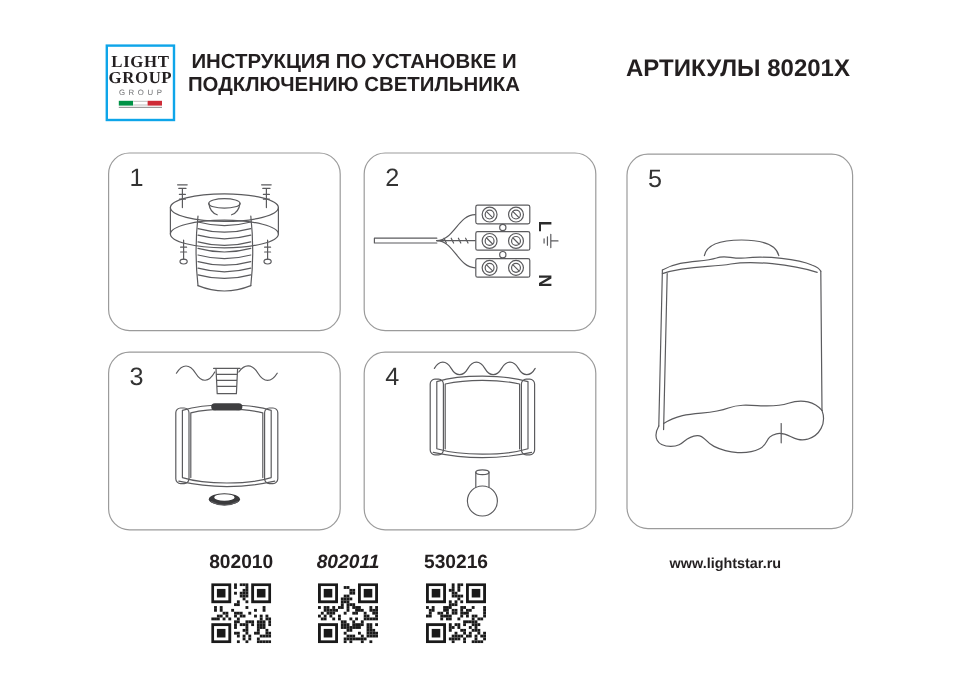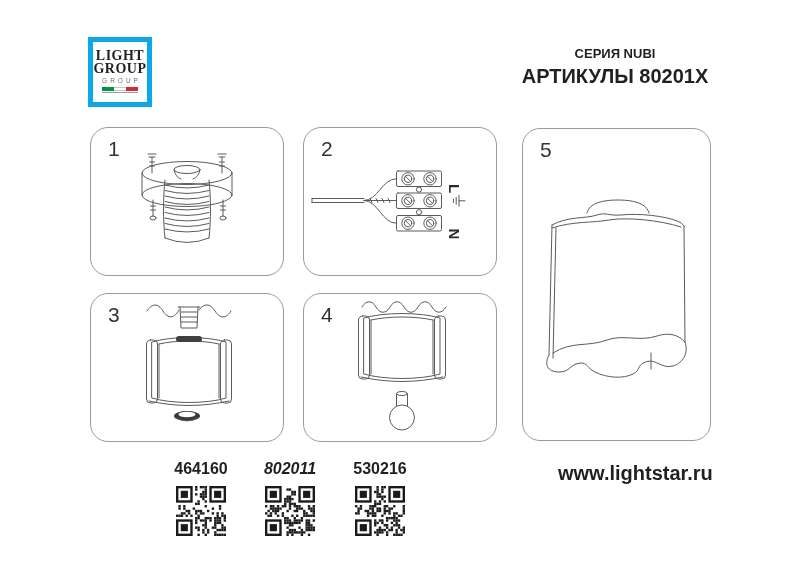--- a/index.html
+++ b/index.html
@@ -1,21 +1,21 @@
 <!DOCTYPE html>
 <html><head>
 <meta charset="utf-8">
 <style>
   html,body{margin:0;padding:0;background:#fdfdfd;}
   .page{position:relative;width:800px;height:565px;background:#ffffff;
         font-family:"Liberation Sans",sans-serif;color:#231f20;overflow:hidden;}
 
   
   .logo-box{position:absolute;left:88px;top:37px;width:54px;height:60px;
-            border:5px solid #0ea5e9;text-align:center;background:#fff;}
+            border:2px solid #0ea5e9;text-align:center;background:#fff;}
   .logo-w{font-family:"Liberation Serif",serif;font-weight:700;font-size:14px;
           line-height:13px;letter-spacing:.5px;color:#231f20;}
   .logo-w1{margin-top:7px;}
   .logo-group{font-size:6.5px;letter-spacing:3px;color:#6d6e71;margin-top:2px;padding-left:3px;}
   .flag{width:36px;height:4px;margin:3px auto 0;display:flex;}
   .flag span{flex:1;height:100%;}
   .flag .f-white{background:#fff;border-top:1px solid #c9c9c9;border-bottom:1px solid #c9c9c9;box-sizing:border-box;}
   .flag-underline{width:36px;height:1px;background:#9a9a9a;margin:1px auto 0;}
 
   .main-title{position:absolute;left:150px;top:42px;width:290px;text-align:center;
@@ -34,42 +34,45 @@
   .panel-number{position:absolute;left:17px;top:9px;font-size:21px;color:#333;}
   .drawing{position:absolute;left:0;top:0;width:100%;height:100%;}
   .ln{stroke:#5b5b5e;fill:none;stroke-width:1;stroke-linecap:round;stroke-linejoin:round;}
   .term-label{font-family:"Liberation Sans",sans-serif;font-size:15px;font-weight:700;fill:#2b2b2b;}
 
   
   .article-col{position:absolute;top:460px;width:84px;text-align:center;}
   .ac1{left:159px;} .ac2{left:248px;font-style:italic;} .ac3{left:338px;}
   .article-code{font-size:16px;font-weight:700;}
   .qr{width:50px;height:50px;margin:8px auto 0;}
-  .website{position:absolute;left:558px;top:462px;font-size:20px;font-weight:700;}
+  .website{position:absolute;left:558px;top:462px;font-size:12px;font-weight:700;}
 </style>
 </head>
 <body>
 
 <div class="page">
 
   <div class="logo-box">
     <div class="logo-w logo-w1">LIGHT</div>
     <div class="logo-w">GROUP</div>
     <div class="logo-group">GROUP</div>
     <div class="flag">
       <span style="background:#009246"></span>
         <span class="f-white"></span>
         <span style="background:#ce2b37"></span>
     </div>
     <div class="flag-underline"></div>
   </div>
 
+  <div class="main-title">
+    <div>ИНСТРУКЦИЯ ПО УСТАНОВКЕ И</div>
+    <div>ПОДКЛЮЧЕНИЮ СВЕТИЛЬНИКА</div>
+  </div>
 
   <div class="right-header">
-    <div class="series">СЕРИЯ NUBI</div>
     <div class="articles-label">АРТИКУЛЫ 80201X</div>
   </div>
 
   <div class="panel p1">
     <div class="panel-number">1</div>
     <svg class="drawing" viewBox="0 0 192 147">
       <g class="ln">
 
         <path d="M62,72 V88 M59.5,78 h5 M59.5,82 h5"></path>
           <ellipse cx="62" cy="90" rx="3" ry="2"></ellipse>
@@ -206,21 +209,21 @@
 
         <path d="M30,224 C48,212 66,218 84,211 C100,205 116,213 134,207 C146,203 156,206 162,213"></path>
 
         <path d="M26,226 C21,235 24,243 36,243 C48,243 46,235 58,234 C64,233.5 64,239 72,243 C84,249 100,250 110,245 C118,241 114,235 124,232.5 C134,230 138,240 150,237 C160,234 166,224 162,213"></path>
         <path d="M128,224 V240"></path>
       </g>
     </svg>
   </div>
 
   <div class="article-col ac1">
-    <div class="article-code">464160</div>
+    <div class="article-code">802010</div>
     <div class="qr"><svg width="50" height="50" viewBox="0 0 50 50" xmlns="http://www.w3.org/2000/svg">
           <rect x="19.047619047619047" y="0" width="2.380952380952381" height="2.380952380952381" fill="#1a1a1a"></rect>
           <rect x="23.80952380952381" y="0" width="2.380952380952381" height="2.380952380952381" fill="#1a1a1a"></rect>
           <rect x="26.19047619047619" y="0" width="2.380952380952381" height="2.380952380952381" fill="#1a1a1a"></rect>
           <rect x="28.57142857142857" y="0" width="2.380952380952381" height="2.380952380952381" fill="#1a1a1a"></rect>
           <rect x="19.047619047619047" y="2.380952380952381" width="2.380952380952381" height="2.380952380952381" fill="#1a1a1a"></rect>
           <rect x="28.57142857142857" y="2.380952380952381" width="2.380952380952381" height="2.380952380952381" fill="#1a1a1a"></rect>
           <rect x="26.19047619047619" y="4.761904761904762" width="2.380952380952381" height="2.380952380952381" fill="#1a1a1a"></rect>
           <rect x="28.57142857142857" y="4.761904761904762" width="2.380952380952381" height="2.380952380952381" fill="#1a1a1a"></rect>
           <rect x="19.047619047619047" y="7.142857142857142" width="2.380952380952381" height="2.380952380952381" fill="#1a1a1a"></rect>

